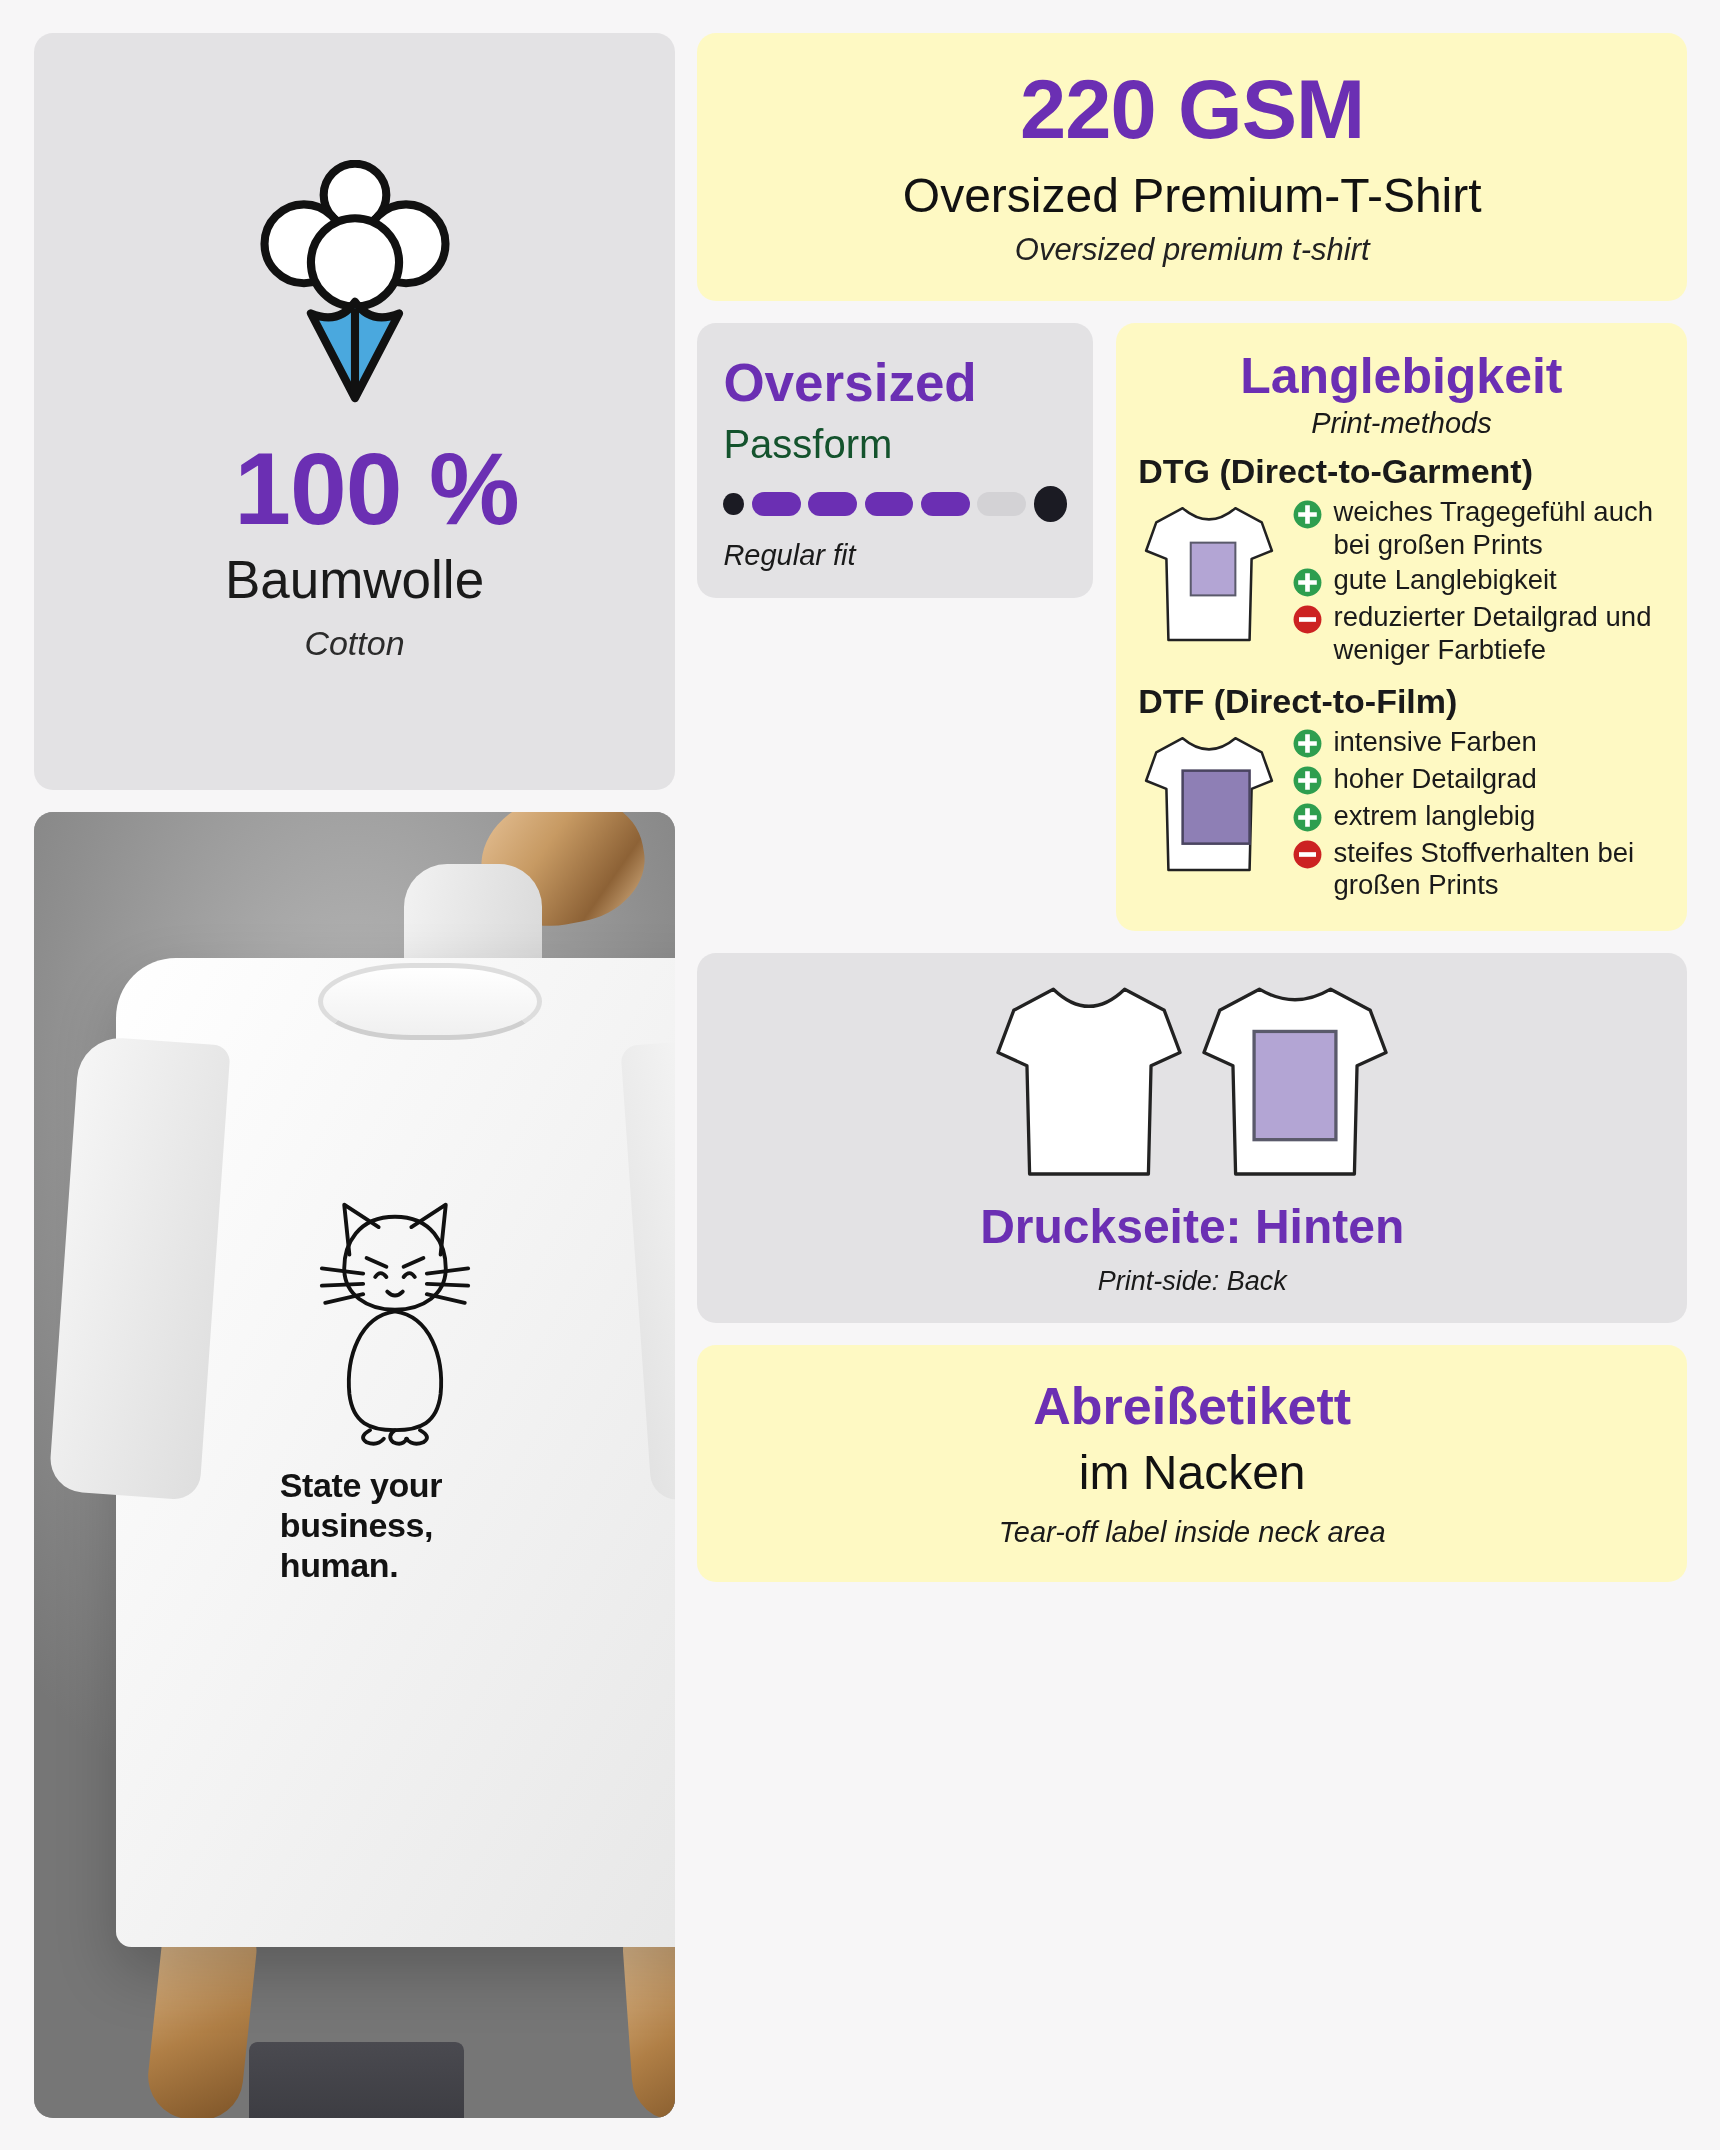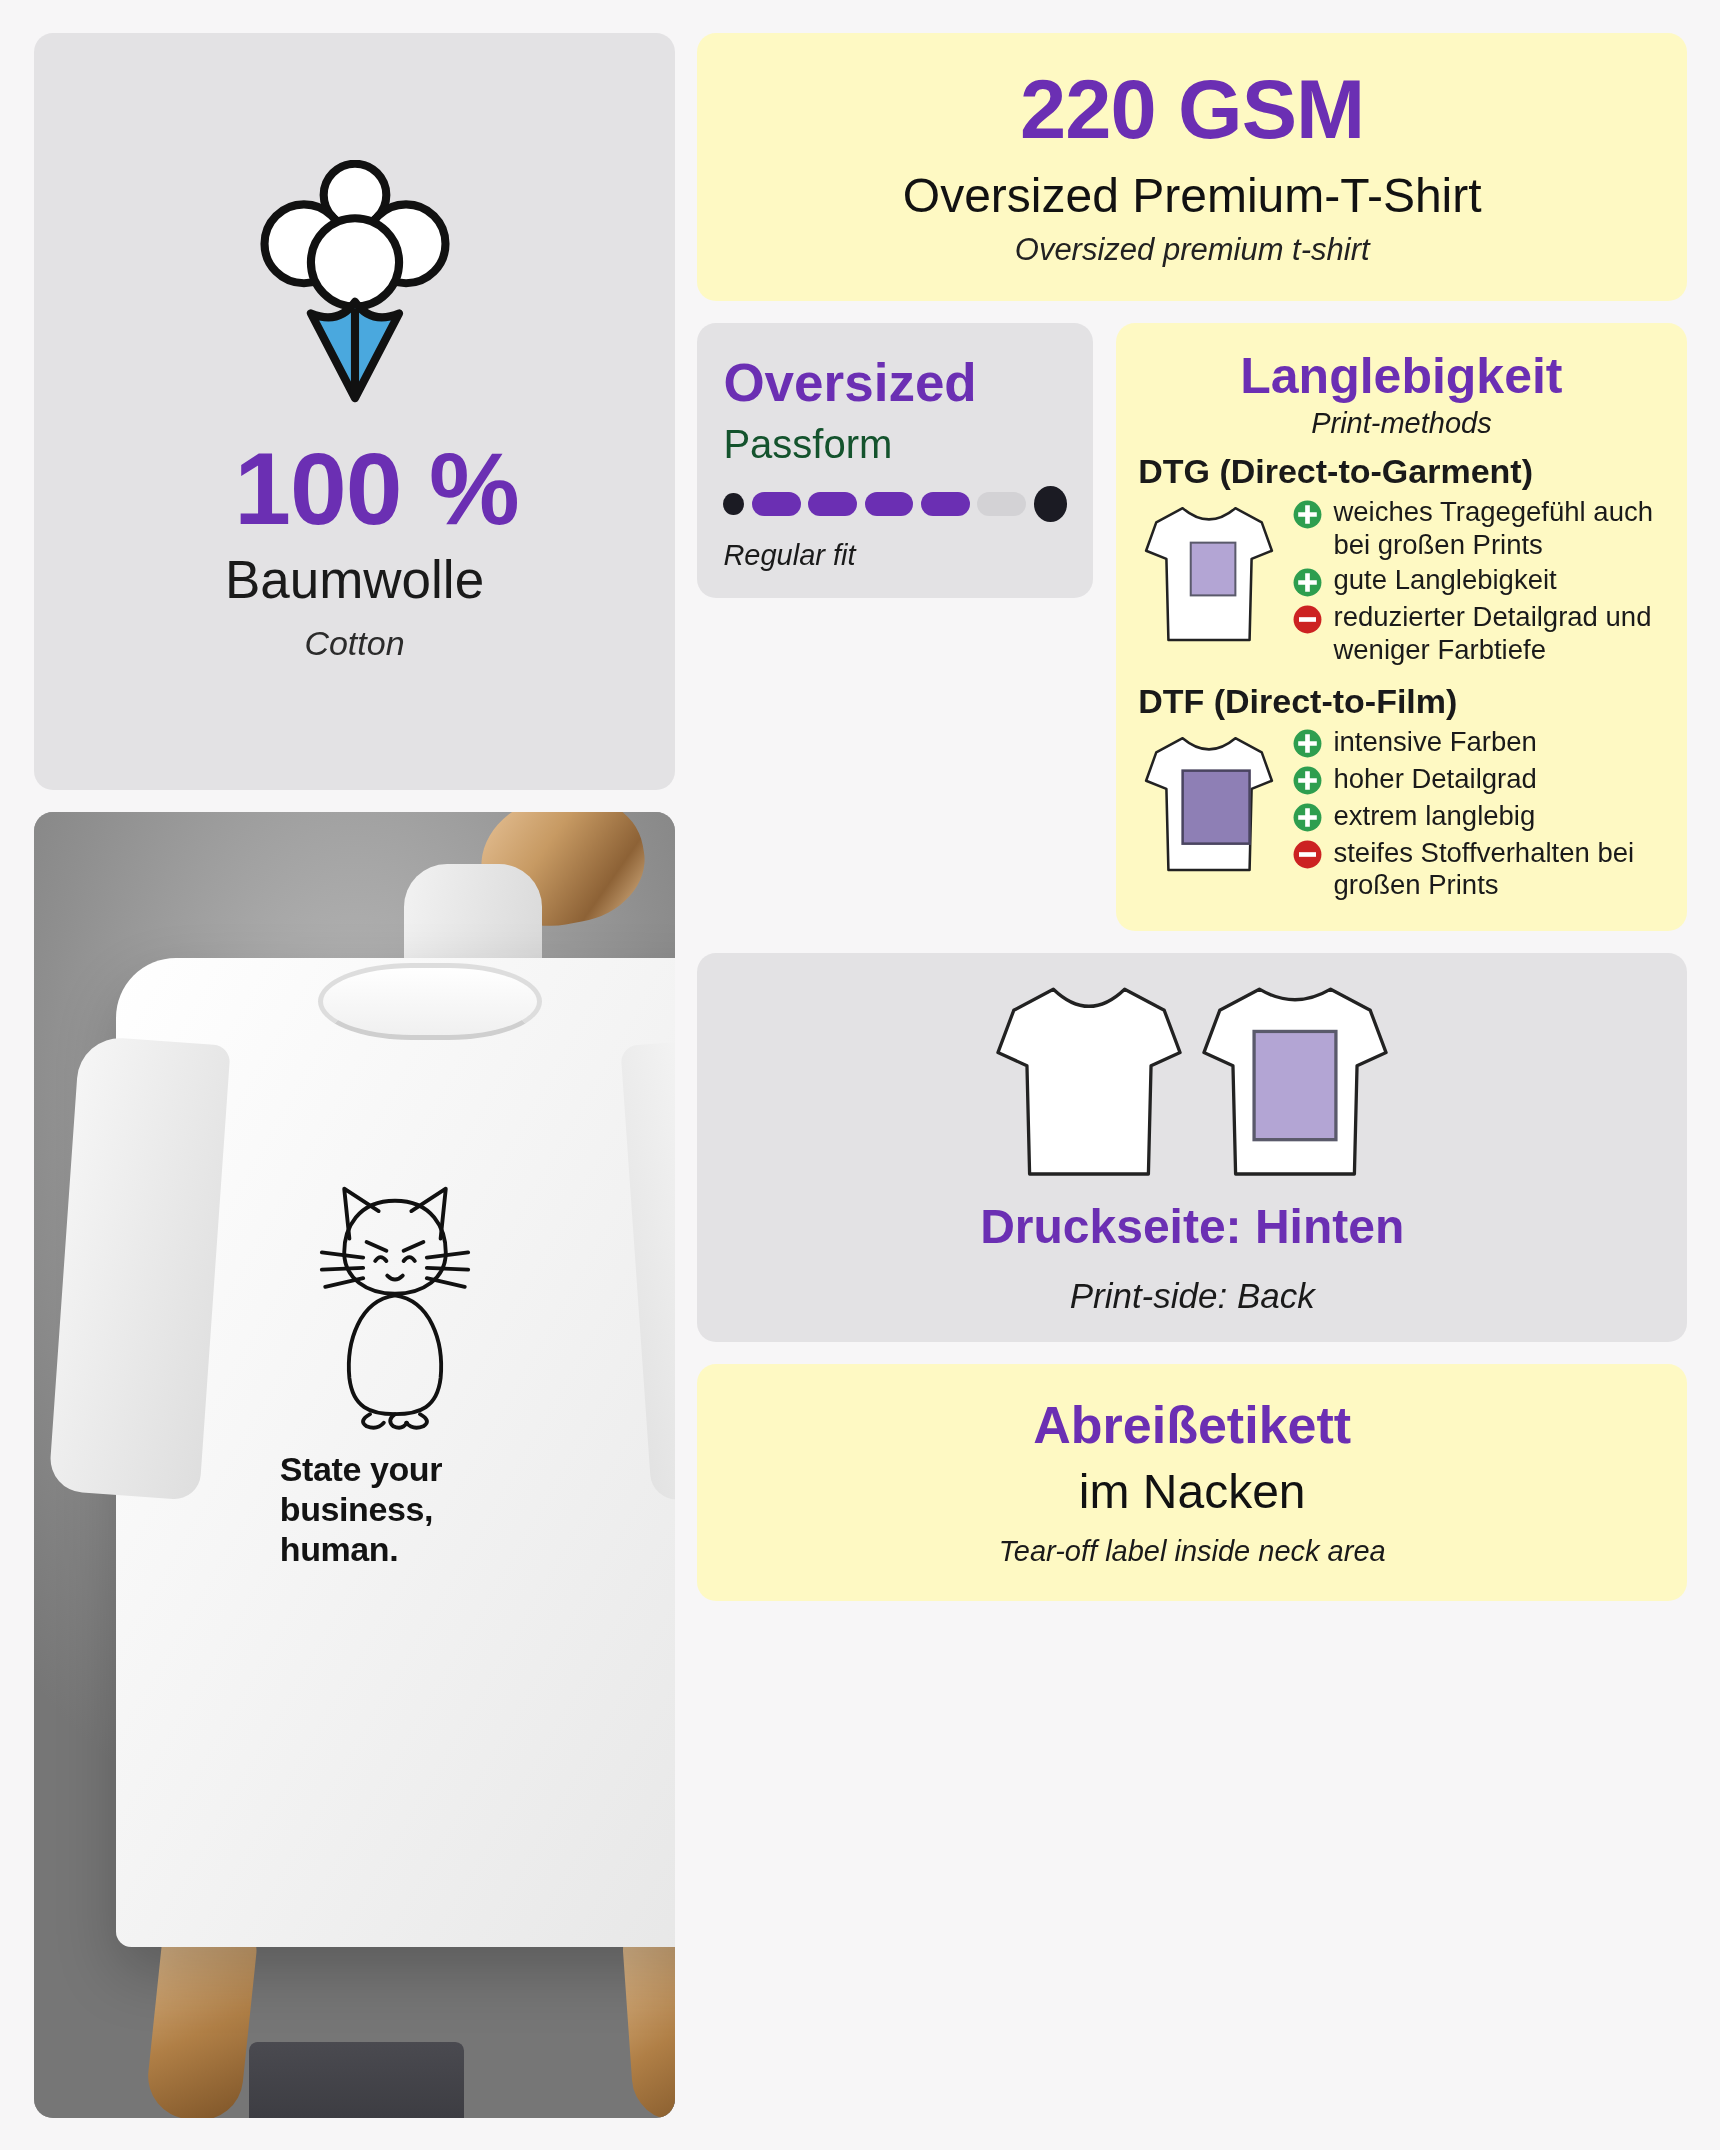--- a/index.html
+++ b/index.html
@@ -112,21 +112,21 @@
     border-radius: 8.6px;
   }
   .neck-band {
     position: absolute; left: 284px; top: 151px;
     width: 224px; height: 77px;
     border: 5.2px solid #dddddd; border-bottom-color:#cfcfcf;
     border-radius: 50%/60%;
     background: linear-gradient(180deg,#ffffff,#f0f0f0);
   }
   .print-area {
-    position: absolute; left: 232px; top: 344px;
+    position: absolute; left: 232px; top: 360px;
     width: 258px; height: 456px;
     display: flex; flex-direction: column; align-items: center;
   }
   .cat-svg { width: 198px; height: 284px; }
   .print-text {
     margin-top: 8.6px;
     font-size: 34px; font-weight: bold; line-height: 1.18;
     color: #131313; letter-spacing: -0.4px;
     text-align: left; width: 100%; padding-left: 13.8px;
   }
@@ -164,21 +164,21 @@
   .bullets { flex: 1; }
   .bullet { display: flex; gap: 10.3px; align-items: flex-start; margin-bottom: 3.4px; }
   .bullet .txt { font-size: 27.5px; line-height: 1.18; }
   .mark { width: 31px; height: 31px; flex: none; margin-top: 2.6px; }
 
   
   .side-card { padding: 22.4px 22.4px 26px; text-align: center; }
   .side-tees { display: flex; justify-content: center; gap: 8.6px; }
   .side-tees svg { width: 198px; }
   .side-title { font-size: 48px; margin-top: 12px; }
-  .side-sub { font-size: 35px; margin-top: 22px; }
+  .side-sub { font-size: 27px; margin-top: 12px; }
 
   
   .label-card { padding: 31px 22.4px 33px; text-align: center; }
   .label-t1 { font-size: 52px; }
   .label-t2 { font-size: 48px; margin-top: 8.6px; color: #121212; }
   .label-en { font-size: 29px; margin-top: 15.5px; }
 </style>
 </head>
 <body>
 

